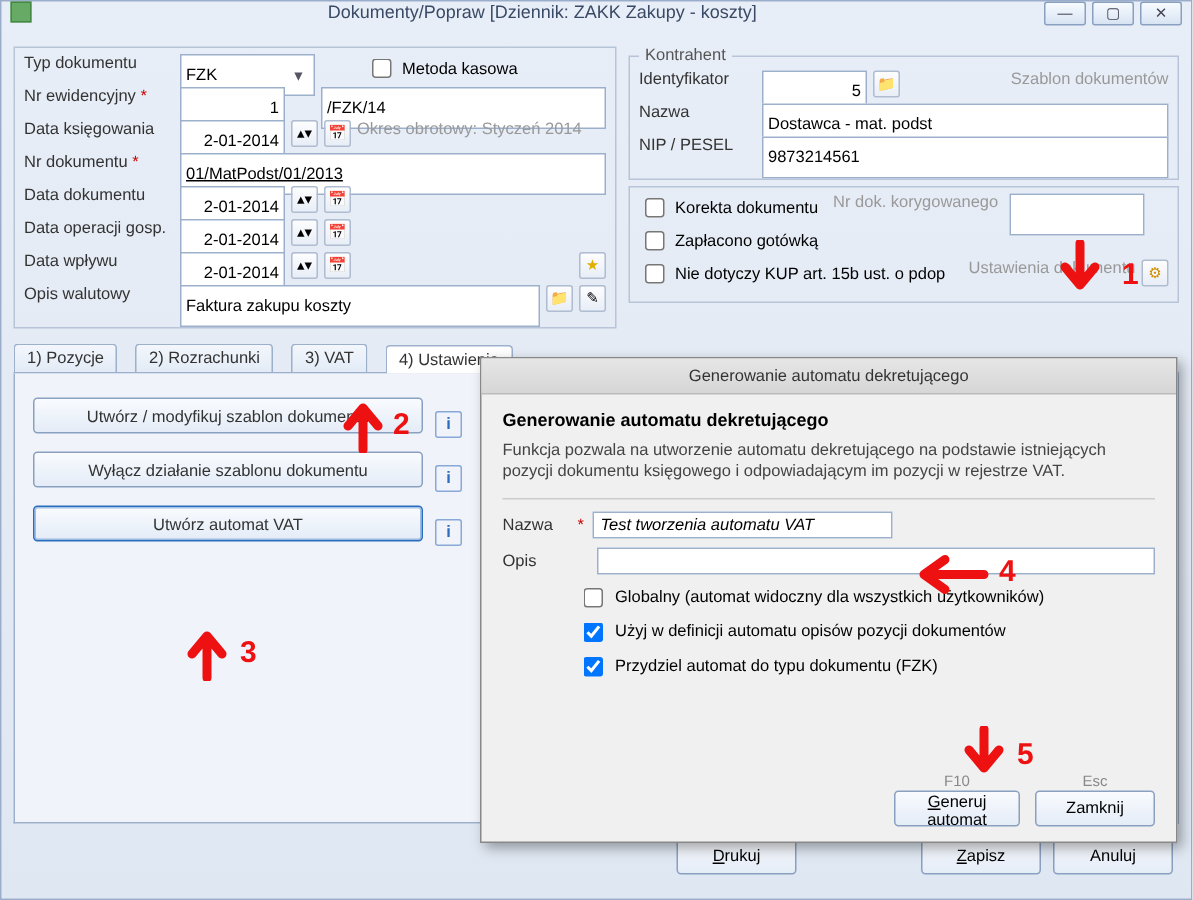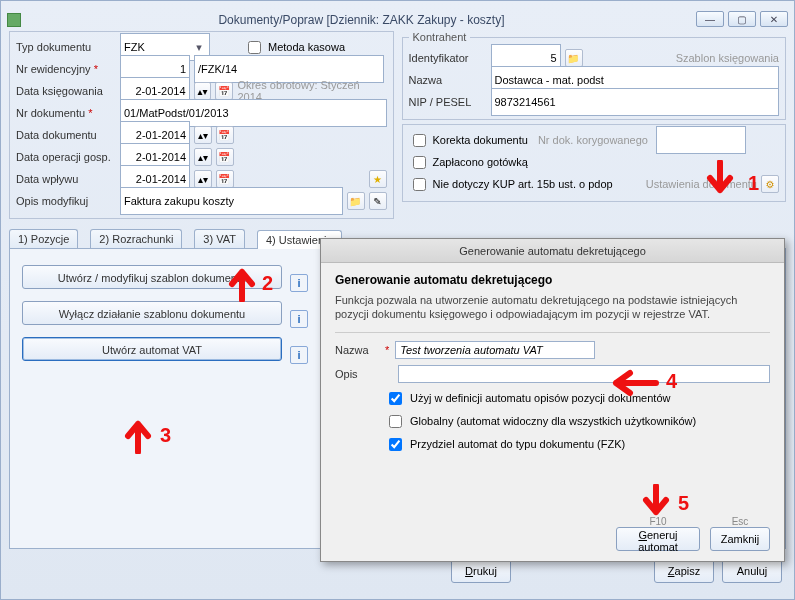--- a/index.html
+++ b/index.html
@@ -1,48 +1,48 @@
 <!DOCTYPE html>
 <html><head>
 <meta charset="utf-8">
 <style>
   * { box-sizing: border-box; font-family: Tahoma, sans-serif; font-size: 11px; }
   body { margin: 0; background: #f0f0f0; width: 795px; height: 600px; position: relative; overflow: hidden; }
   .window { width: 795px; height: 600px; background: linear-gradient(#e8eef7,#dfe7f2); border: 1px solid #9aaecb; position: relative; }
-  .titlebar { height: 26px; display: flex; align-items: flex-end; padding: 0 6px; }
+  .titlebar { height: 26px; display: flex; align-items: flex-start; padding: 0 6px; }
   .app-icon { width: 14px; height: 14px; background: #6a6; border: 1px solid #484; margin-right: 6px; }
   .title { flex: 1; text-align: center; color: #3a4a66; font-size: 12px; }
   .winbtns { display: flex; gap: 4px; }
   .winbtn { width: 28px; height: 16px; border: 1px solid #8aa0c0; border-radius: 2px; background: linear-gradient(#f7fbff,#d8e4f3); font-size: 10px; display: flex; align-items: center; justify-content: center; color: #445; }
   .main { display: flex; padding: 4px 8px; gap: 8px; }
   .col { flex: 1; }
   fieldset.group { border: 1px solid #b8c4d8; padding: 4px 6px 6px 6px; margin: 0 0 4px 0; }
   fieldset.group > legend { color: #555; padding: 0 4px; font-size: 11px; }
-  .row { display: flex; align-items: center; height: 22px; gap: 4px; }
+  .row { display: flex; align-items: flex-start; height: 22px; gap: 4px; }
   .lbl { width: 100px; color: #333; }
   .lblw { width: 78px; color: #333; }
   .req { color: #c00; }
   input.text, .combo { height: 28px; border: 1px solid #9cb0cc; background: #fff; padding: 0 3px; }
   .combo { display: flex; align-items: center; justify-content: space-between; }
   .chev { width: 14px; height: 14px; display:inline-flex;align-items:center;justify-content:center;color:#556; }
   .iconbtn { width: 18px; height: 18px; border: 1px solid #b0bcd0; background: linear-gradient(#fdfdfe,#e8eef7); display: inline-flex; align-items: center; justify-content: center; border-radius: 2px; font-size: 10px; }
   .hint { color: #999; }
   .chk { display: flex; align-items: center; gap: 4px; }
   .chk input { width: 13px; height: 13px; }
   .tabs { display: flex; border-bottom: 1px solid #9cb0cc; margin: 2px 8px 0 8px; }
   .tab { padding: 3px 8px; border: 1px solid #9cb0cc; border-bottom: none; background: linear-gradient(#f3f7fc,#e2ebf6); margin-right: 12px; border-top-left-radius: 3px; border-top-right-radius: 3px; color: #333; }
   .tab.active { background: #fff; position: relative; top: 1px; }
   .tabbody { border: 1px solid #9cb0cc; border-top: none; margin: 0 8px; background: #f0f4fa; height: 300px; padding: 16px 12px; }
   .bigbtn { display: block; width: 260px; height: 24px; border: 1px solid #8aa0c0; background: linear-gradient(#f9fbfe,#e4ecf7); border-radius: 3px; margin-bottom: 12px; text-align:center; line-height:22px; color:#333; }
   .bigbtn.sel { border: 1px solid #2a6dbf; box-shadow: 0 0 0 1px rgba(42,109,191,.4) inset; }
   .info { width:18px; height:18px; border:1px solid #88a8d8; border-radius:2px; display:inline-flex;align-items:center;justify-content:center;color:#2a6dbf;font-weight:bold; }
   .btnrow { display:flex; align-items:center; gap:8px; }
   .footer { position: absolute; bottom: 16px; left: 0; right: 0; display: flex; padding: 0 12px; }
   .footer .spacer { flex: 1; }
-  .footbtn { width: 60px; height: 24px; border: 1px solid #8aa0c0; background: linear-gradient(#f9fbfe,#e4ecf7); border-radius:3px; text-align:center; }
+  .footbtn { width: 80px; height: 24px; border: 1px solid #8aa0c0; background: linear-gradient(#f9fbfe,#e4ecf7); border-radius:3px; text-align:center; }
   .fnkey { color:#888; font-size:10px; text-align:center; }
   .foot-col { display:flex; flex-direction:column; align-items:center; margin-left:8px; }
   .dialog { position: absolute; left: 320px; top: 238px; width: 465px; height: 324px; background: #f0f0f0; border: 1px solid #888; box-shadow: 3px 3px 8px rgba(0,0,0,.35); }
   .dlg-title { background: linear-gradient(#e6e6e6,#d6d6d6); height: 24px; display:flex;align-items:center;justify-content:center; color:#333; border-bottom:1px solid #bbb; }
   .dlg-body { padding: 10px 14px; }
   .dlg-head { font-weight: bold; font-size: 12px; margin-bottom: 6px; }
   .dlg-desc { color: #444; margin-bottom: 10px; line-height: 1.3; }
   .dlg-row { display:flex; align-items:center; gap:6px; margin-bottom:6px; }
   .dlg-lbl { width: 44px; color:#333; }
   .dlg-input { flex:1; height:18px; border:1px solid #9cb0cc; background:#fff; padding:0 4px; }
@@ -81,32 +81,32 @@
           </div>
           <div style="width:26px"></div>
           <label class="chk">
             <input type="checkbox" style="">
               <span>Metoda kasowa</span>
           </label>
         </div>
         <div class="row">
           <div class="lbl"><span>Nr ewidencyjny</span> <span class="req">*</span></div>
           <input class="text" style="width: 70px; text-align: right;" value="1">
-          <input class="text" style="width: 190px;" value="/FZK/14">
+          <input class="text" style="width: 190px; margin-left: 20px;" value="/FZK/14">
         </div>
         <div class="row">
           <div class="lbl">Data księgowania</div>
           <input class="text" style="width: 70px; text-align: right;" value="2-01-2014">
           <span class="iconbtn">▴▾</span>
           <span class="iconbtn">📅</span>
           <span class="hint">Okres obrotowy: Styczeń 2014</span>
         </div>
         <div class="row">
           <div class="lbl"><span>Nr dokumentu</span> <span class="req">*</span></div>
-          <input class="text" style="flex: 1 1 0%;" value="01/MatPodst/01/2013">
+          <input class="text" style="flex: 1 1 0%; text-decoration: underline;" value="01/MatPodst/01/2013">
         </div>
         <div class="row">
           <div class="lbl">Data dokumentu</div>
           <input class="text" style="width: 70px; text-align: right;" value="2-01-2014">
           <span class="iconbtn">▴▾</span>
           <span class="iconbtn">📅</span>
         </div>
         <div class="row">
           <div class="lbl">Data operacji gosp.</div>
           <input class="text" style="width: 70px; text-align: right;" value="2-01-2014">
@@ -115,37 +115,37 @@
         </div>
         <div class="row">
           <div class="lbl">Data wpływu</div>
           <input class="text" style="width: 70px; text-align: right;" value="2-01-2014">
           <span class="iconbtn">▴▾</span>
           <span class="iconbtn">📅</span>
           <span style="flex:1"></span>
           <span class="iconbtn" style="color:#e0b000">★</span>
         </div>
         <div class="row">
-          <div class="lbl">Opis modyfikuj</div>
+          <div class="lbl">Opis walutowy</div>
           <input class="text" style="flex: 1 1 0%;" value="Faktura zakupu koszty">
           <span class="iconbtn">📁</span>
           <span class="iconbtn">✎</span>
         </div>
       </fieldset>
     </div>
 
     <div class="col">
       <fieldset class="group">
         <legend>Kontrahent</legend>
         <div class="row">
           <div class="lblw">Identyfikator</div>
           <input class="text" style="width: 70px; text-align: right;" value="5">
           <span class="iconbtn">📁</span>
           <span style="flex:1"></span>
-          <span class="hint">Szablon księgowania</span>
+          <span class="hint">Szablon dokumentów</span>
         </div>
         <div class="row">
           <div class="lblw">Nazwa</div>
           <input class="text" style="flex: 1 1 0%;" value="Dostawca - mat. podst">
         </div>
         <div class="row">
           <div class="lblw">NIP / PESEL</div>
           <input class="text" style="flex: 1 1 0%;" value="9873214561">
         </div>
       </fieldset>
@@ -227,29 +227,29 @@
       <div class="dlg-lbl">Nazwa</div>
       <span class="req">*</span>
       <input class="dlg-input" style="max-width: 200px; font-style: italic;" value="Test tworzenia automatu VAT">
     </div>
     <div class="dlg-row">
       <div class="dlg-lbl">Opis</div>
       <span style="width:7px"></span>
       <input class="dlg-input" value="" style="">
     </div>
     <label class="dlg-check">
-        <input type="checkbox" checked="" style="">
-        <span>Użyj w definicji automatu opisów pozycji dokumentów</span>
-      </label>
-    <label class="dlg-check">
         <input type="checkbox" style="">
         <span>Globalny (automat widoczny dla wszystkich użytkowników)</span>
       </label>
     <label class="dlg-check">
         <input type="checkbox" checked="" style="">
+        <span>Użyj w definicji automatu opisów pozycji dokumentów</span>
+      </label>
+    <label class="dlg-check">
+        <input type="checkbox" checked="" style="">
         <span>Przydziel automat do typu dokumentu (FZK)</span>
       </label>
   </div>
   <div class="dlg-foot">
     <div class="foot-col">
       <div class="fnkey">F10</div>
       <button class="footbtn" style="width:84px"><span class="under">G</span>eneruj automat</button>
     </div>
     <div class="foot-col">
       <div class="fnkey">Esc</div>

